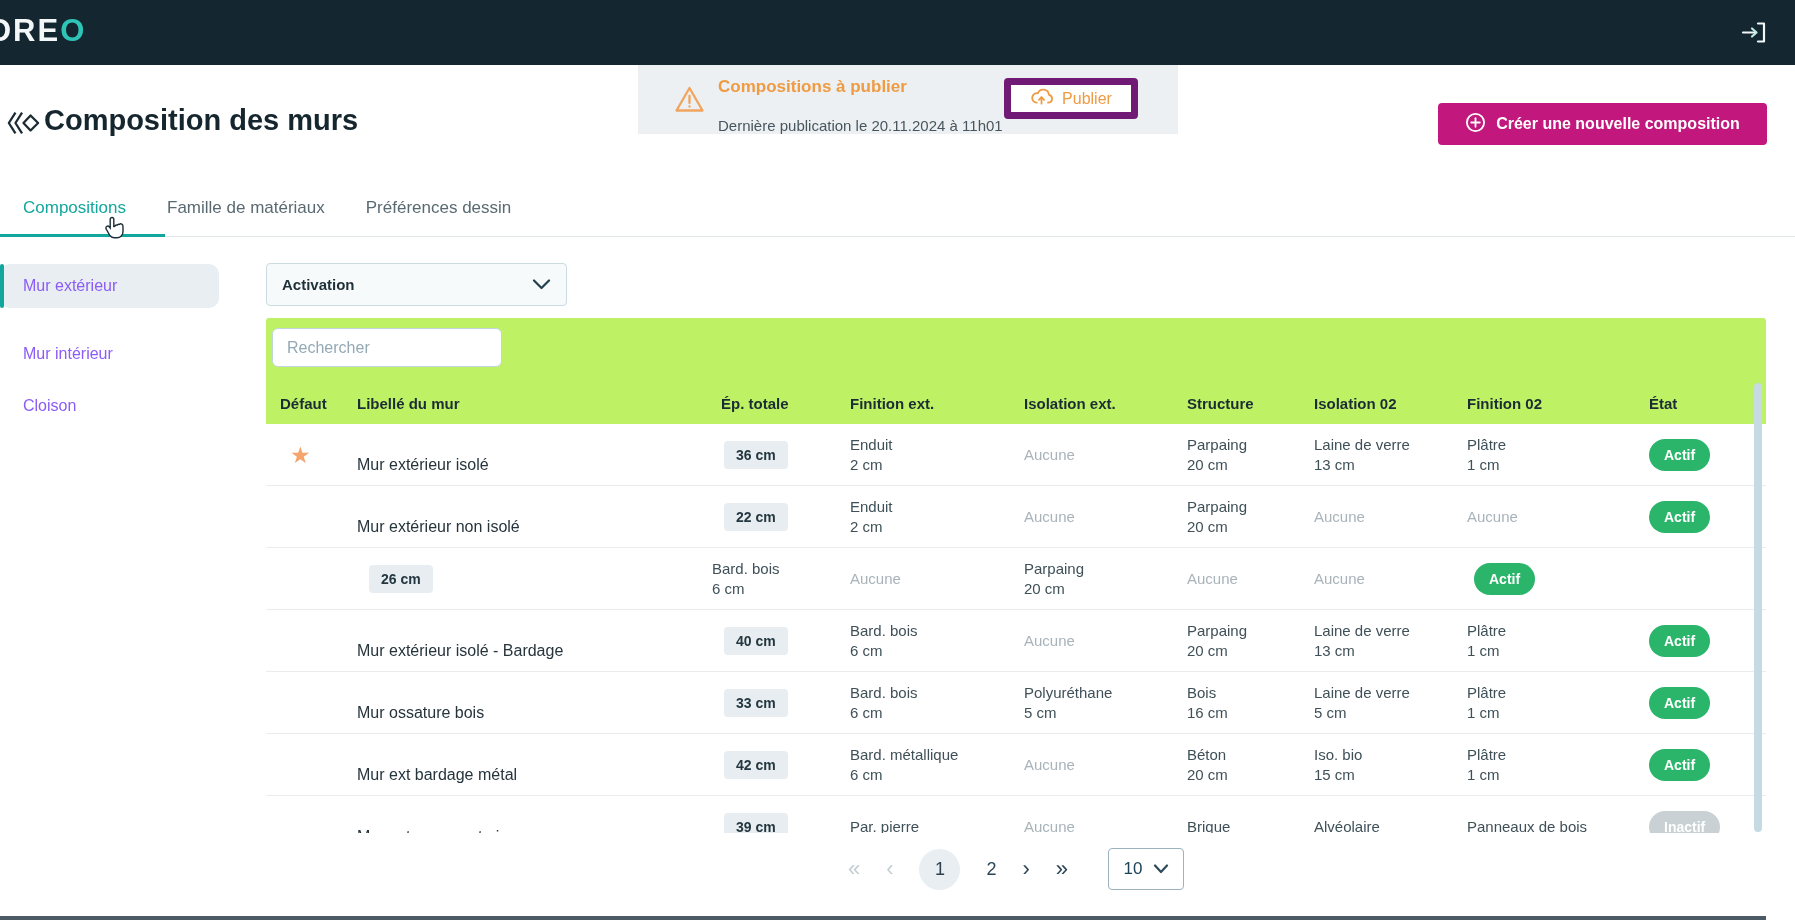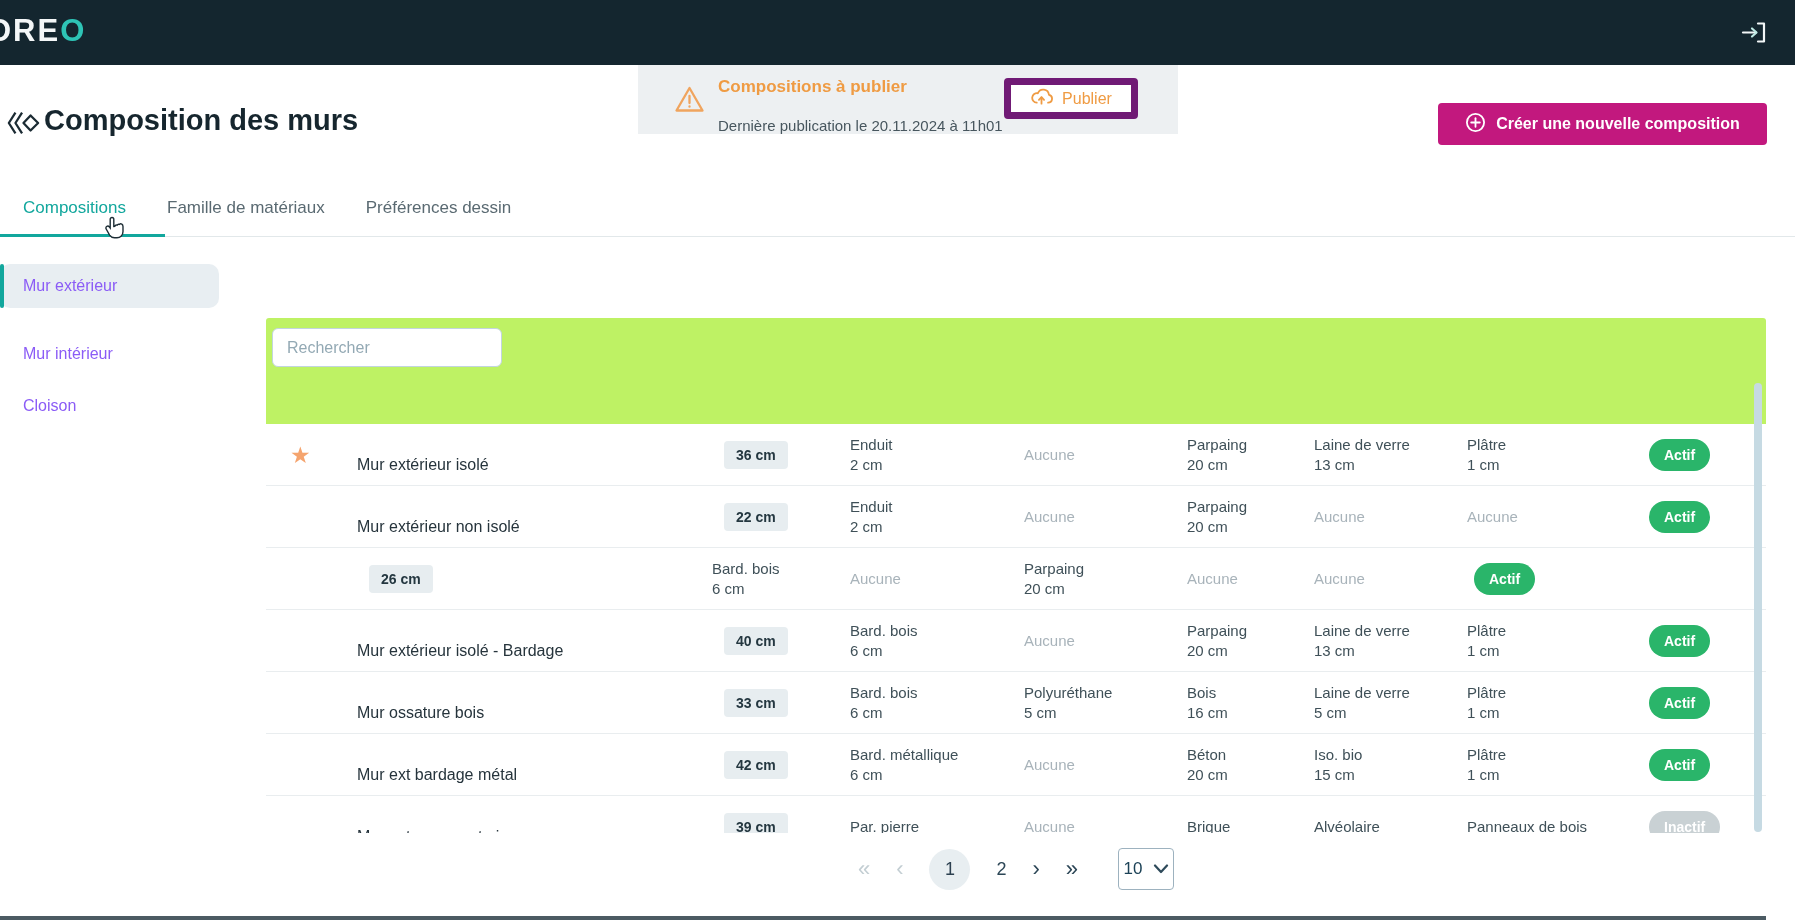--- a/index.html
+++ b/index.html
@@ -85,21 +85,21 @@
     border-radius:4px; }
 
   
   .pagination { position:absolute; left:0; top:515px; width:1500px; height:72px; background:#fff;
     display:flex; align-items:center; justify-content:center; gap:26px; }
   .pg { font-size:22px; color:#2c4656; cursor:pointer; line-height:1; }
   .pg-num { font-size:18px; }
   .pg-dis { color:#c3ced3; }
   .pg-current { width:41px; height:41px; background:#e8eef1; border-radius:50%; display:flex;
     align-items:center; justify-content:center; font-size:18px; color:#2c4050; }
-  .page-size { width:56px; height:42px; background:#fff; border:1.5px solid #9db2bf; border-radius:4px;
+  .page-size { width:76px; height:42px; background:#fff; border:1.5px solid #9db2bf; border-radius:4px;
     display:flex; align-items:center; justify-content:center; gap:10px; font-size:17px;
     color:#1c4257; cursor:pointer; margin-left:14px; }
 
   .bottom-bar { position:absolute; left:0; top:916px; width:1766px; height:4px; background:#4c5b63; }
 </style>
 </head>
 <body>
 
 <div class="app">
 
@@ -169,23 +169,42 @@
       <path d="M7 1.5c1 0 1.8.8 1.8 1.8v7.2l1-.2c.4-1 1.4-1.4 2.3-1.1.4-.9 1.5-1.2 2.4-.8.5-.6 1.4-.8 2.1-.4 1 .4 1.4 1.2 1.4 2.4v5.2c0 3.4-2.6 6.1-6 6.1h-2.5c-2 0-3.8-1-4.9-2.6L1.2 13c-.6-.9-.3-2.1.6-2.6.8-.5 1.8-.3 2.4.4l1 1.2V3.3C5.2 2.3 6 1.5 7 1.5z" fill="#fff" stroke="#1d2d35" stroke-width="1.4"></path>
     </svg>
   </span>
 
   <nav id="sidebar">
       <div class="side-item active" style="top: 264px;">Mur extérieur</div>
       <div class="side-item" style="top: 332px;">Mur intérieur</div>
       <div class="side-item" style="top: 384px;">Cloison</div>
     </nav>
 
+  <div class="activation">
+    <span class="activation-label">Activation</span>
+    <span>
+      <svg width="19" height="11" viewBox="0 0 19 11" fill="none" stroke="#24404c" stroke-width="2.2" stroke-linecap="round" stroke-linejoin="round">
+        <path d="M2 1.5 L9.5 9 L17 1.5"></path>
+      </svg>
+    </span>
+  </div>
 
   <div class="panel">
     <input class="search-input" type="text" placeholder="Rechercher" style="">
+    <div class="thead grid" id="thead">
+        <div class="th th0">Défaut</div>
+        <div class="th th1">Libellé du mur</div>
+        <div class="th th2">Ép. totale</div>
+        <div class="th th3">Finition ext.</div>
+        <div class="th th4">Isolation ext.</div>
+        <div class="th th5">Structure</div>
+        <div class="th th6">Isolation 02</div>
+        <div class="th th7">Finition 02</div>
+        <div class="th th8">État</div>
+      </div>
     <div class="tbody" id="tbody">
         <div class="row grid">
           <div class="c c0">
             <span class="star">★</span>
           </div>
           <div class="c">
             <div class="wall-label">Mur extérieur isolé</div>
           </div>
           <div class="c c2">
             <span class="chip">36 cm</span>

